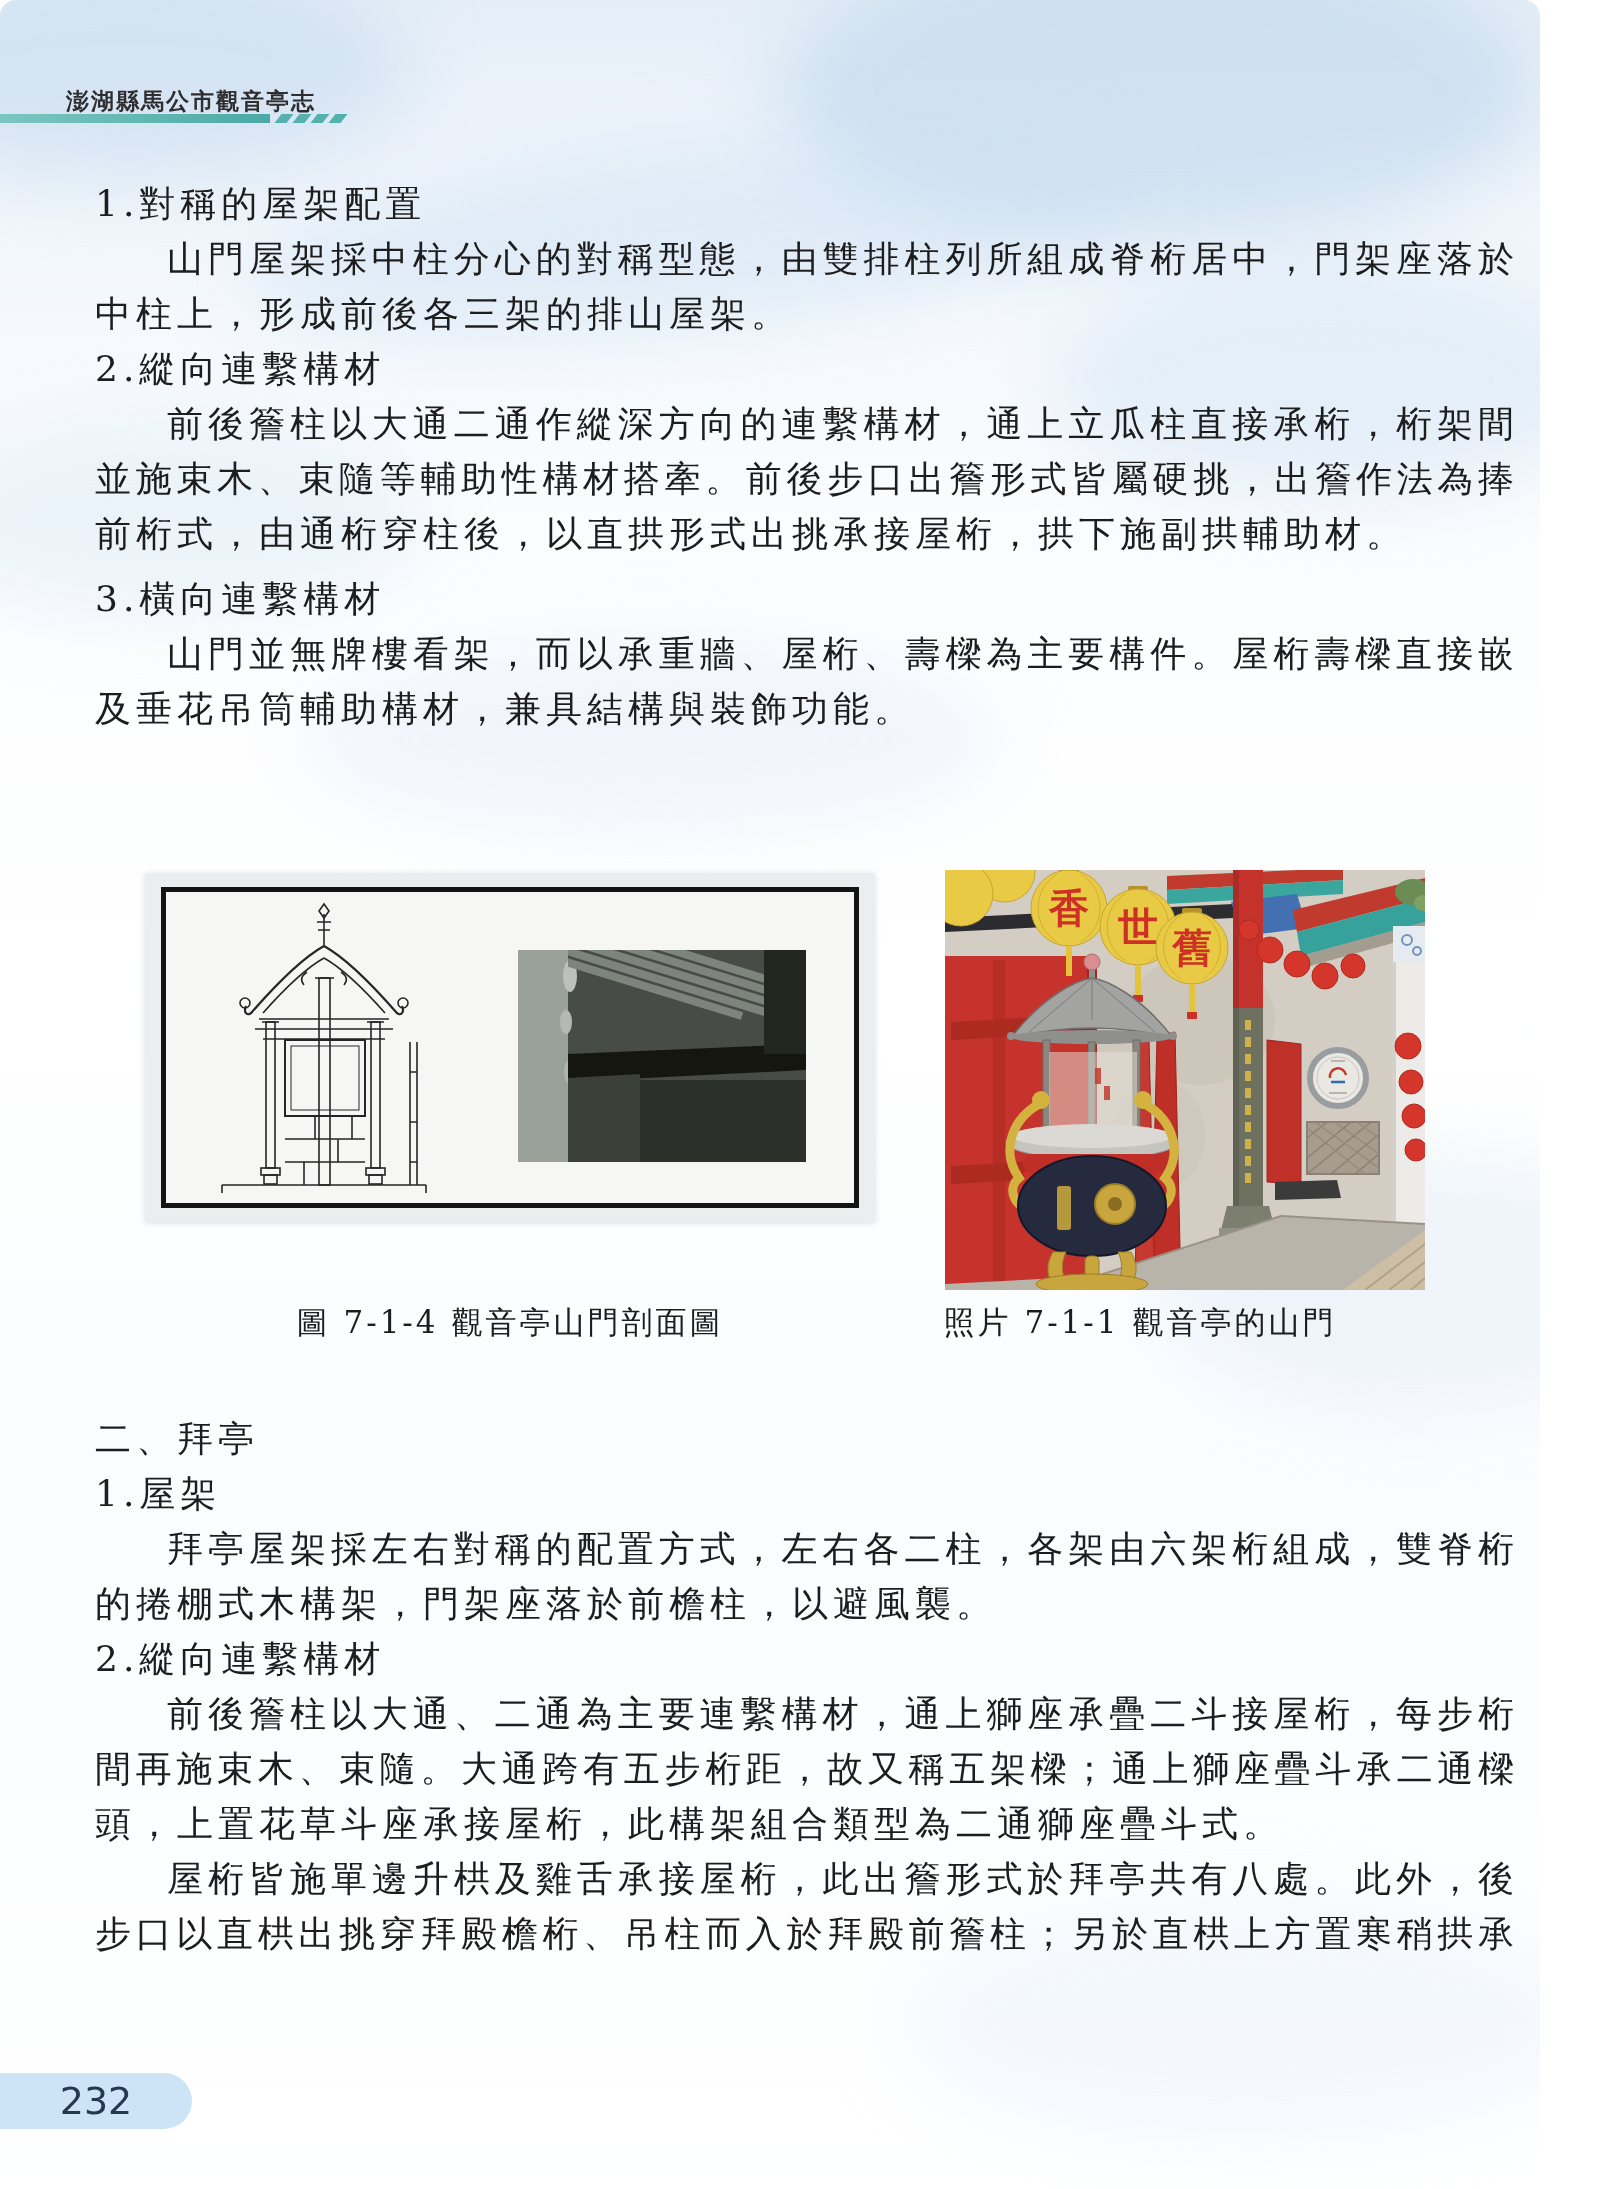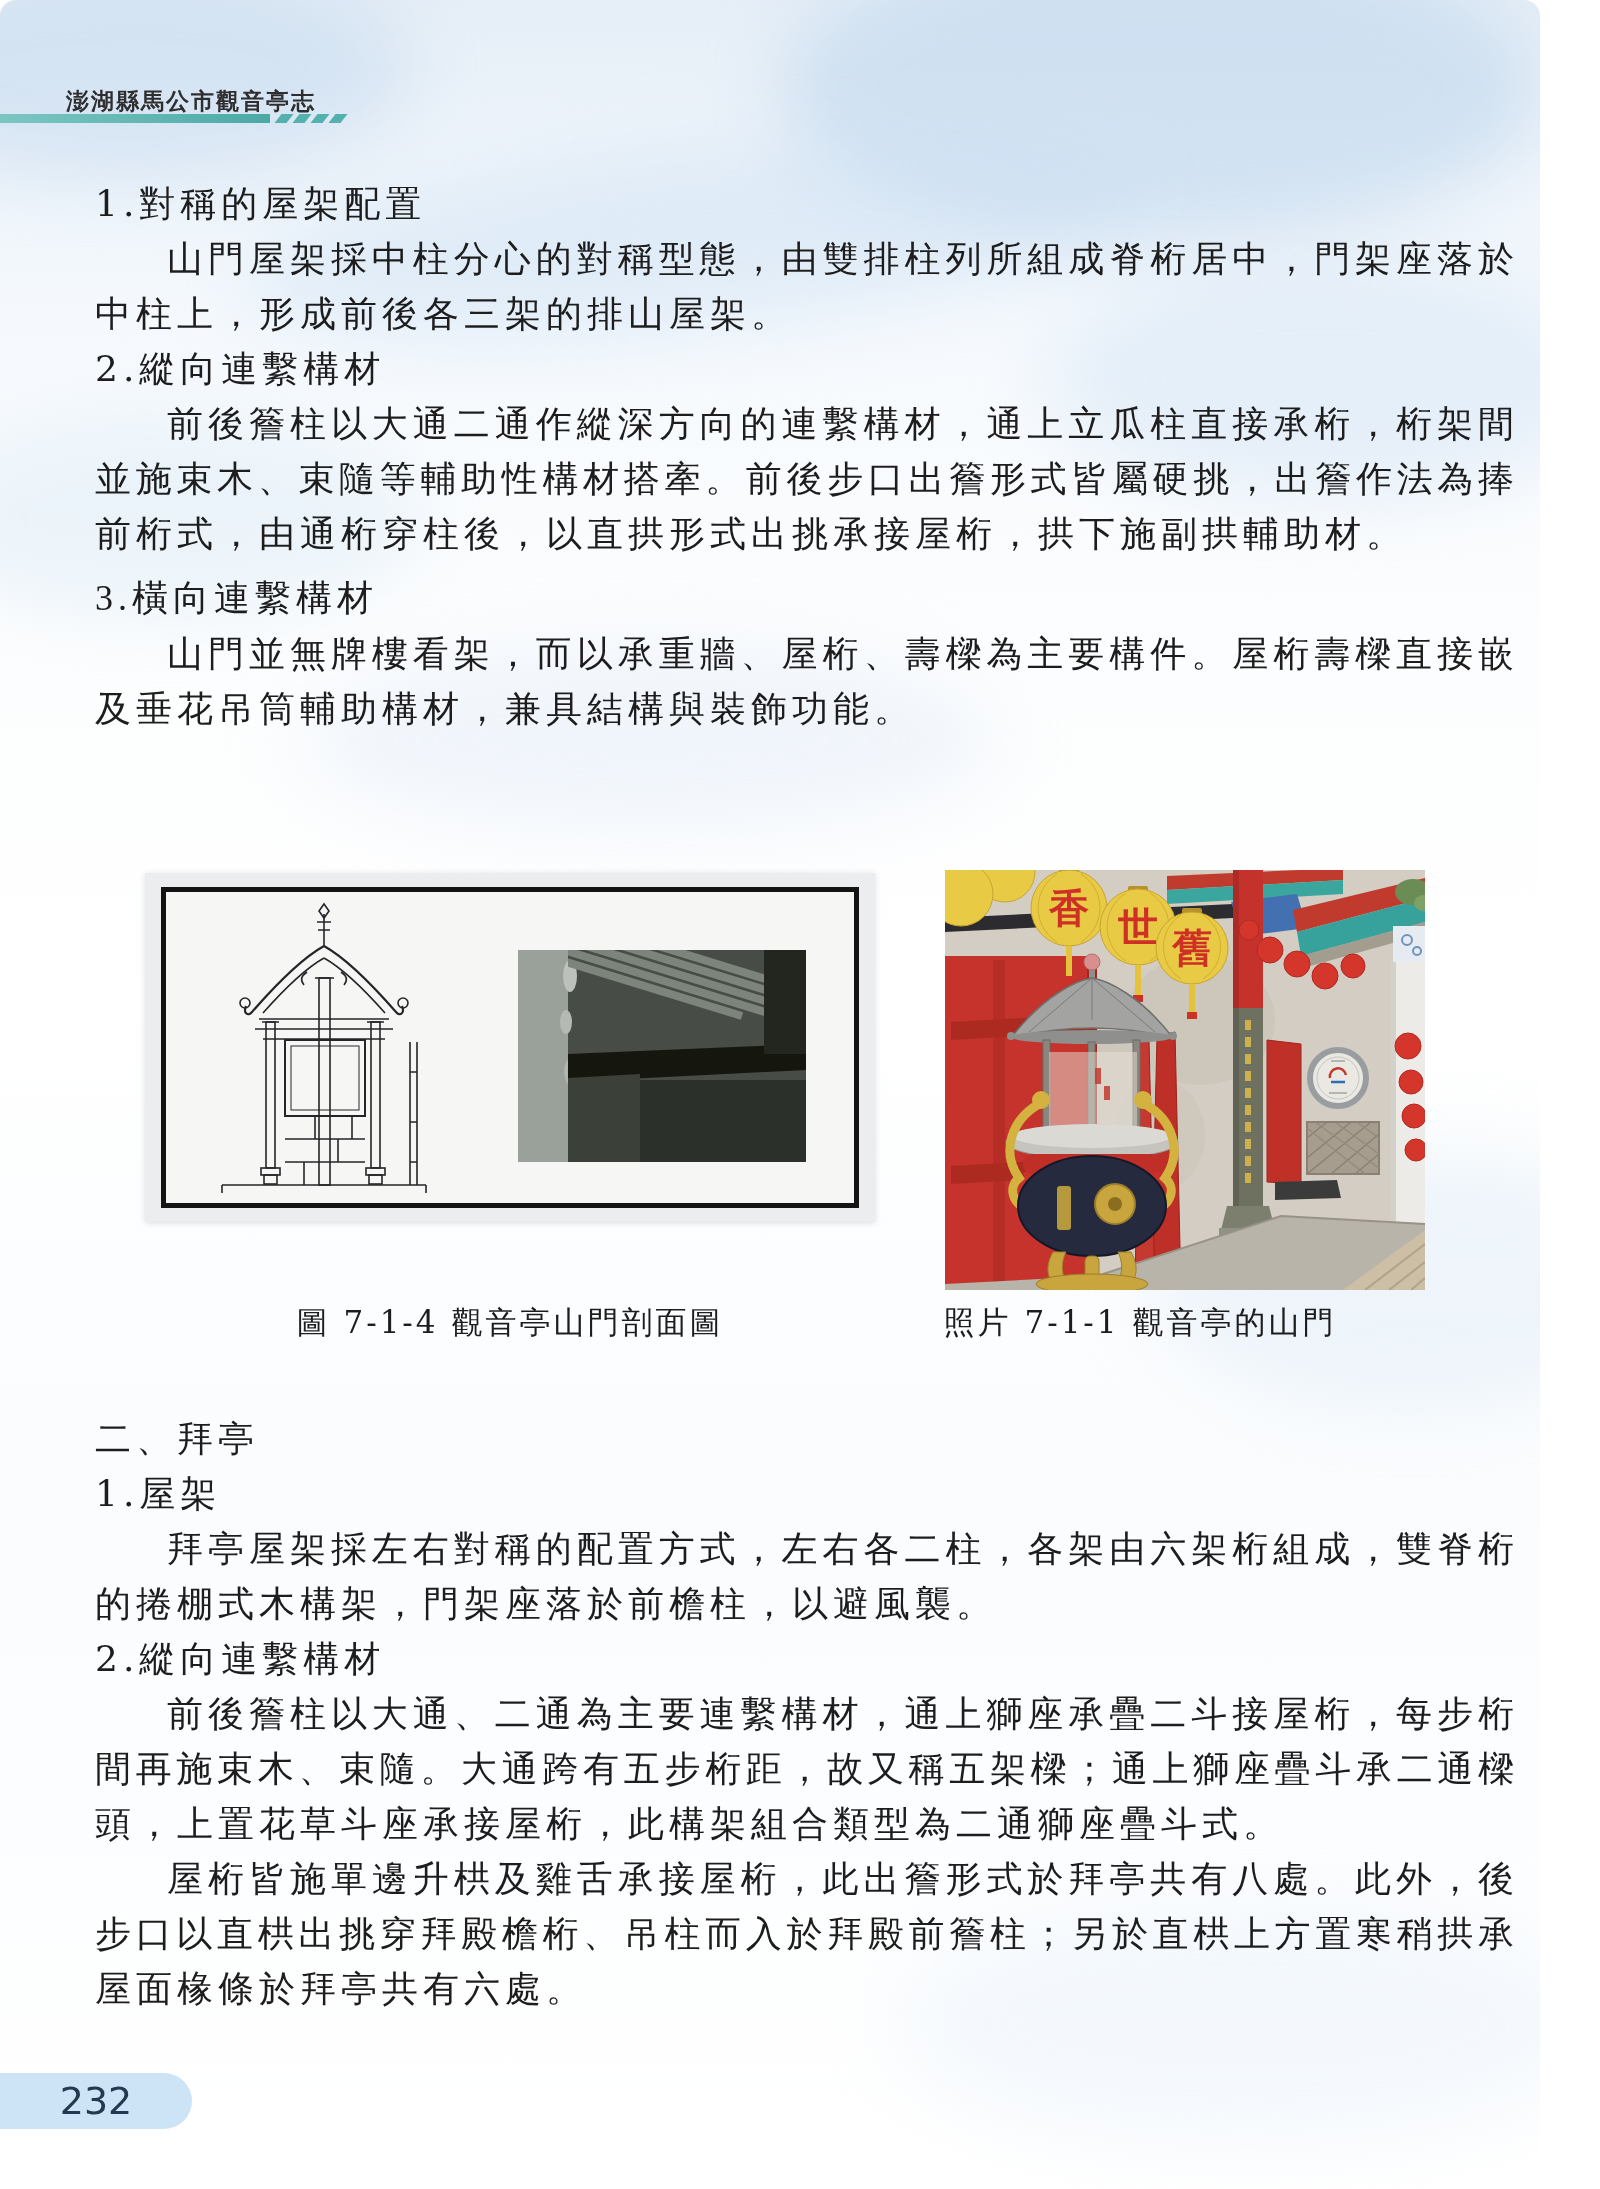--- a/index.html
+++ b/index.html
@@ -10,21 +10,21 @@
 
   .book-title{position:absolute;left:66px;top:86px;font-size:23px;font-weight:700;letter-spacing:2px;color:#2e2e30;}
   .band{position:absolute;left:0;top:114px;width:270px;height:9px;background:linear-gradient(90deg,#7cc6c2,#4ba9a5);}
   .slashes{position:absolute;left:278px;top:114px;display:flex;gap:6px;}
   .slashes span{width:12px;height:9px;background:#55b1ad;transform:skewX(-38deg);}
 
   .textblock{position:absolute;left:95px;width:1420px;}
   .ln{height:55px;line-height:55px;font-size:36px;letter-spacing:5px;white-space:nowrap;}
   .fill{letter-spacing:1px;white-space:normal;text-align:justify;text-align-last:justify;}
   .ind{padding-left:72px;}
-  .mt10{margin-top:10px;font-family:Liberation Serif, serif;}
+  .mt10{margin-top:10px;}
 
   .figpaper{position:absolute;left:145px;top:873px;width:730px;height:349px;background:#ecedef;box-shadow:0 1px 6px rgba(60,80,100,.18);}
   .figframe{position:absolute;left:16px;top:14px;right:16px;bottom:14px;border:5px solid #141414;background:#f6f6f4;}
   .figframe svg{position:absolute;left:0;top:0;width:100%;height:100%;}
 
   .photo{position:absolute;left:945px;top:870px;width:480px;height:420px;}
 
   .caption{position:absolute;top:1302px;font-size:31px;letter-spacing:3px;text-align:center;color:#1d1d1e;}
   .capL{left:145px;width:730px;}
   .capR{left:900px;width:480px;}
@@ -271,20 +271,19 @@
     <div class="ln">二、拜亭</div>
     <div class="ln">1.屋架</div>
     <div class="ln fill ind">拜亭屋架採左右對稱的配置方式，左右各二柱，各架由六架桁組成，雙脊桁</div>
     <div class="ln">的捲棚式木構架，門架座落於前檐柱，以避風襲。</div>
     <div class="ln">2.縱向連繫構材</div>
     <div class="ln fill ind">前後簷柱以大通、二通為主要連繫構材，通上獅座承疊二斗接屋桁，每步桁</div>
     <div class="ln fill">間再施束木、束隨。大通跨有五步桁距，故又稱五架樑；通上獅座疊斗承二通樑</div>
     <div class="ln">頭，上置花草斗座承接屋桁，此構架組合類型為二通獅座疊斗式。</div>
     <div class="ln fill ind">屋桁皆施單邊升栱及雞舌承接屋桁，此出簷形式於拜亭共有八處。此外，後</div>
     <div class="ln fill">步口以直栱出挑穿拜殿檐桁、吊柱而入於拜殿前簷柱；另於直栱上方置寒稍拱承</div>
-    <div class="ln">屋面椽條於拜亭共有六處。</div>
   </div>
 
   <div class="pagenum">
     <span>232</span>
   </div>
 
 </div>
 
 </body></html>

